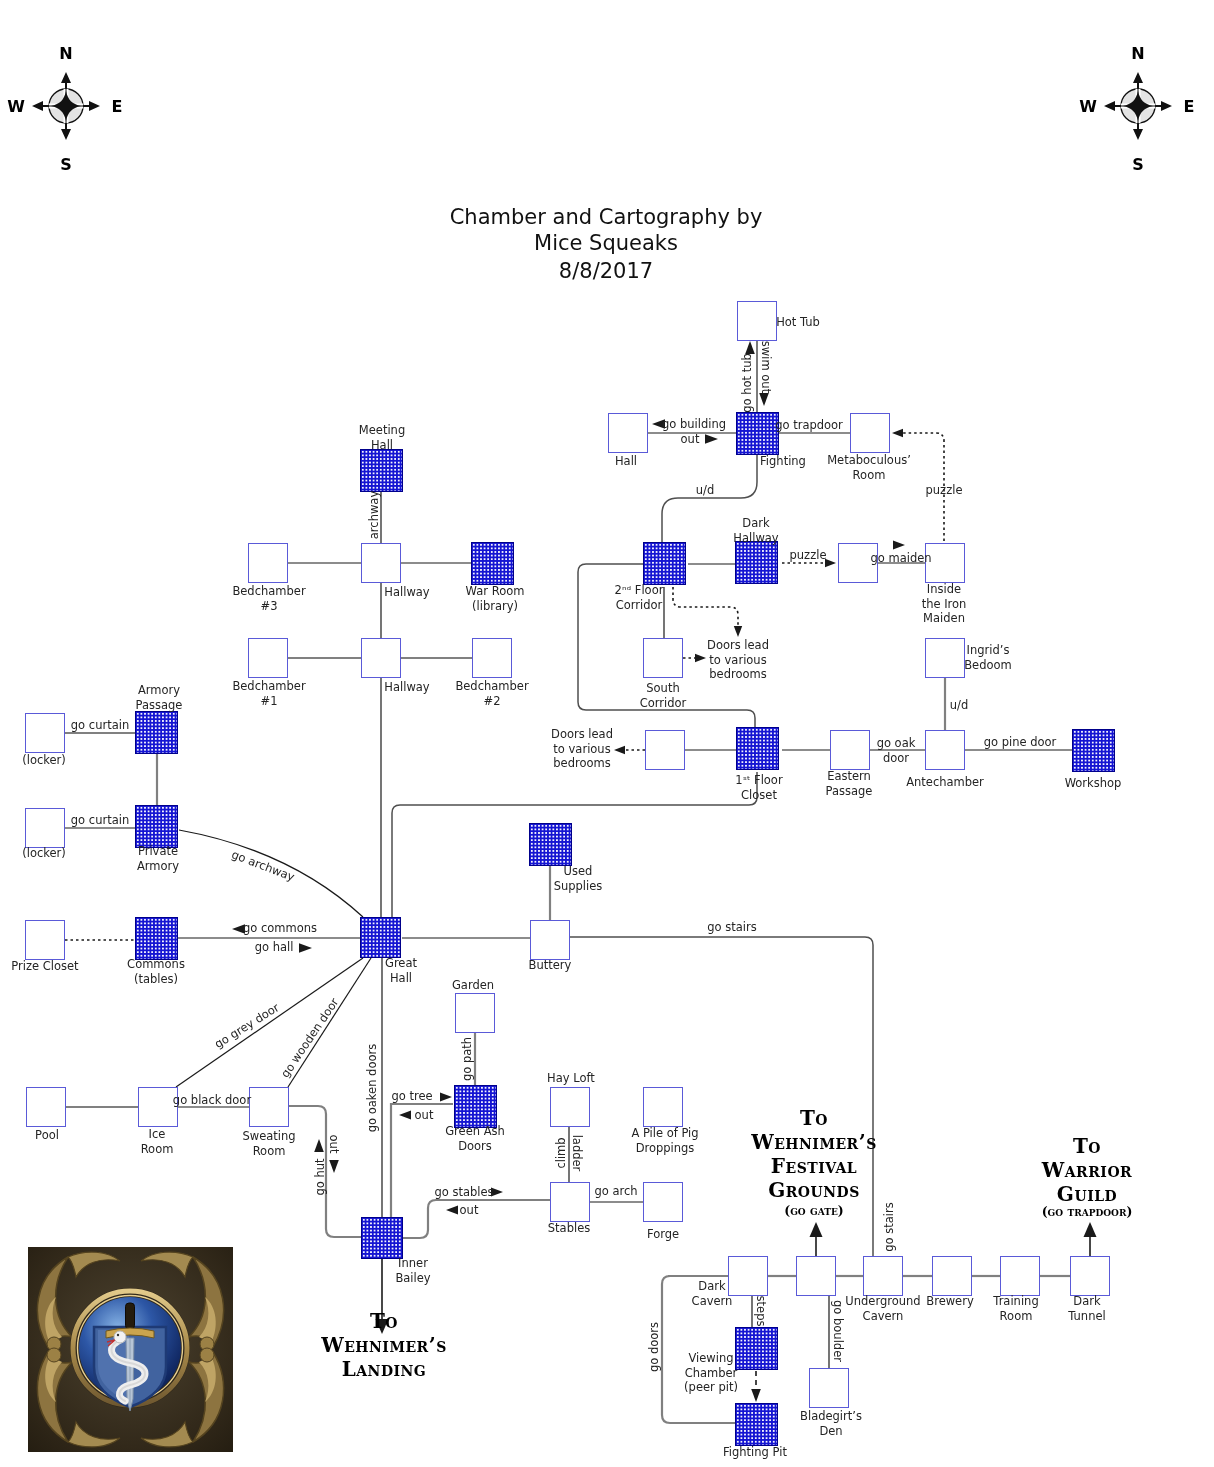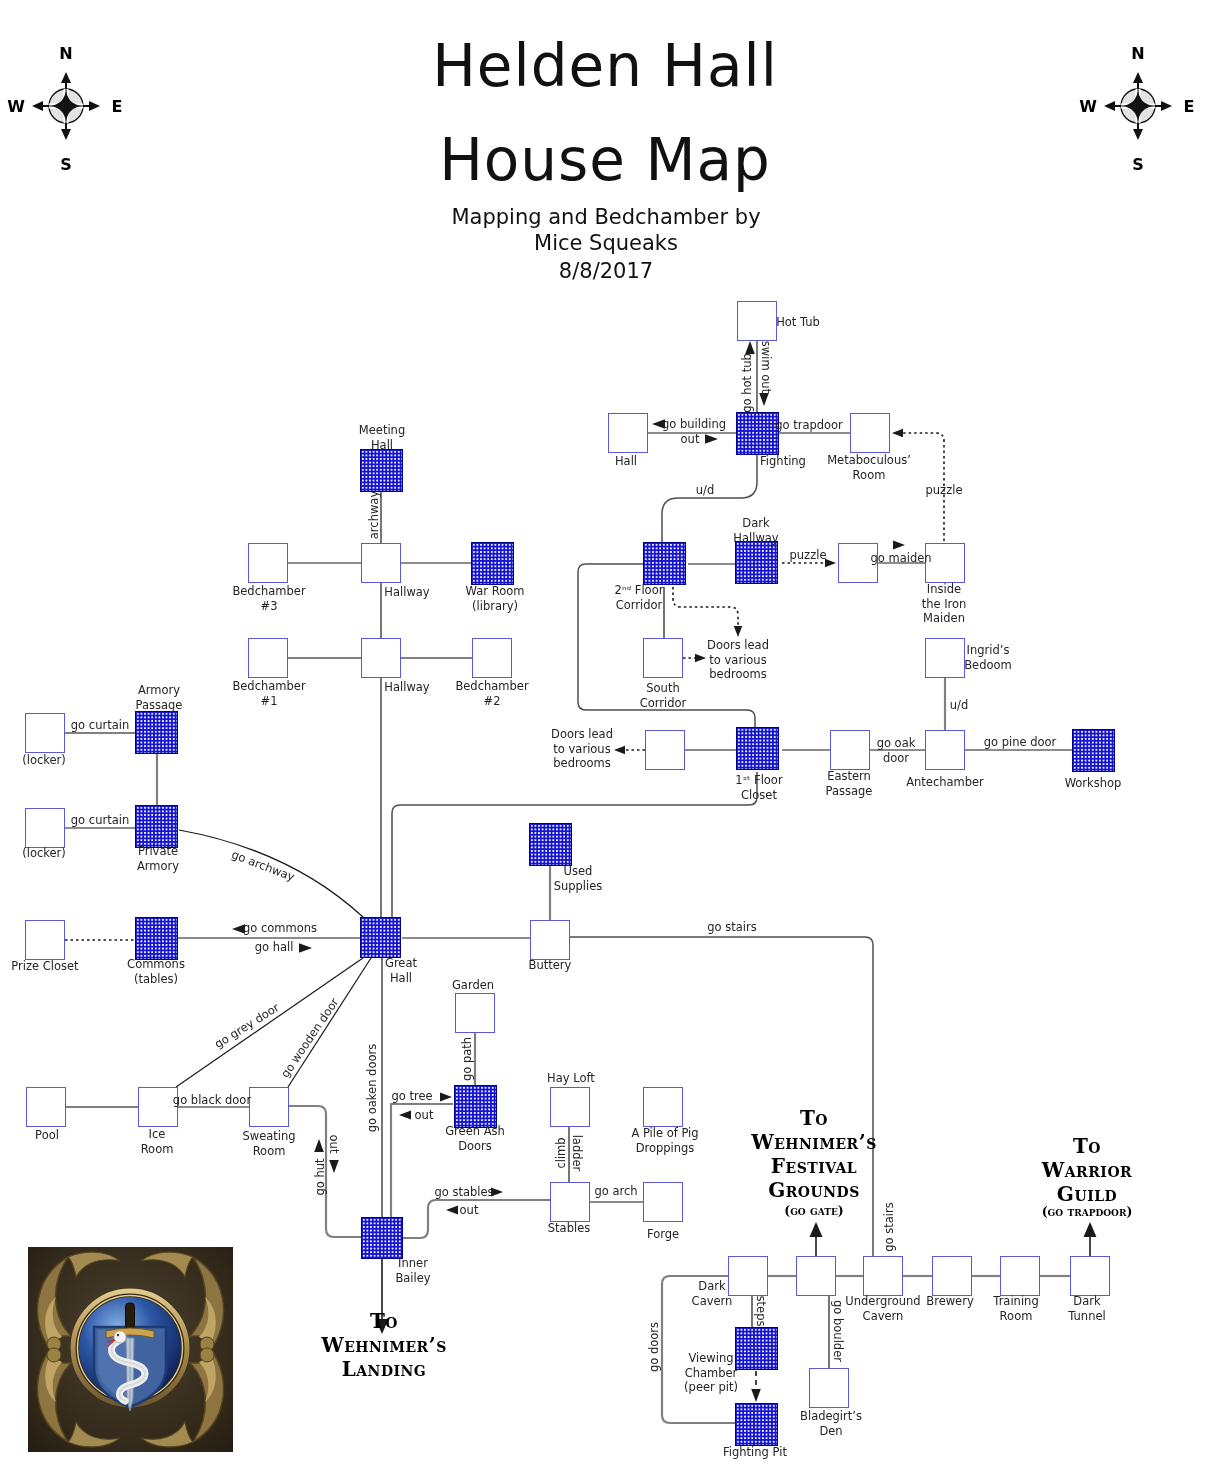--- a/index.html
+++ b/index.html
@@ -187,23 +187,21 @@
       <g>
         <path d="M94,92 C78,99 80,112 102,116 C122,120 122,133 102,138 C90,141 88,150 97,154" fill="none" stroke="#eeeeee" stroke-width="7" stroke-linecap="round"></path>
         <path d="M94,92 C78,99 80,112 102,116 C122,120 122,133 102,138 C90,141 88,150 97,154" fill="none" stroke="#c9c9c9" stroke-width="2" stroke-linecap="round" opacity="0.6"></path>
         <circle cx="92" cy="90" r="6" fill="#f2f2f2" stroke="#bbb" stroke-width="1"></circle>
         <circle cx="90" cy="88" r="1.2" fill="#333"></circle>
         <path d="M87,93 l-7,6 m7,-6 l-8,2" stroke="#c03030" stroke-width="1.4" fill="none"></path>
       </g>
     </g>
   </svg>
 
-  <div class="lbl title" style="left:605px;top:66px">Helden Hall</div>
-  <div class="lbl title" style="left:605px;top:160px">House Map</div>
-  <div class="lbl sub" style="left:606px;top:217px">Mapping and Bedchamber by</div>
+  <div class="lbl sub" style="left:606px;top:217px">Chamber and Cartography by</div>
   <div class="lbl sub" style="left:606px;top:243px">Mice Squeaks</div>
   <div class="lbl sub" style="left:606px;top:271px">8/8/2017</div>
 
   <div class="lbl cl" style="left:66px;top:54px">N</div>
   <div class="lbl cl" style="left:66px;top:165px">S</div>
   <div class="lbl cl" style="left:16px;top:107px">W</div>
   <div class="lbl cl" style="left:117px;top:107px">E</div>
   <div class="lbl cl" style="left:1138px;top:54px">N</div>
   <div class="lbl cl" style="left:1138px;top:165px">S</div>
   <div class="lbl cl" style="left:1088px;top:107px">W</div>

